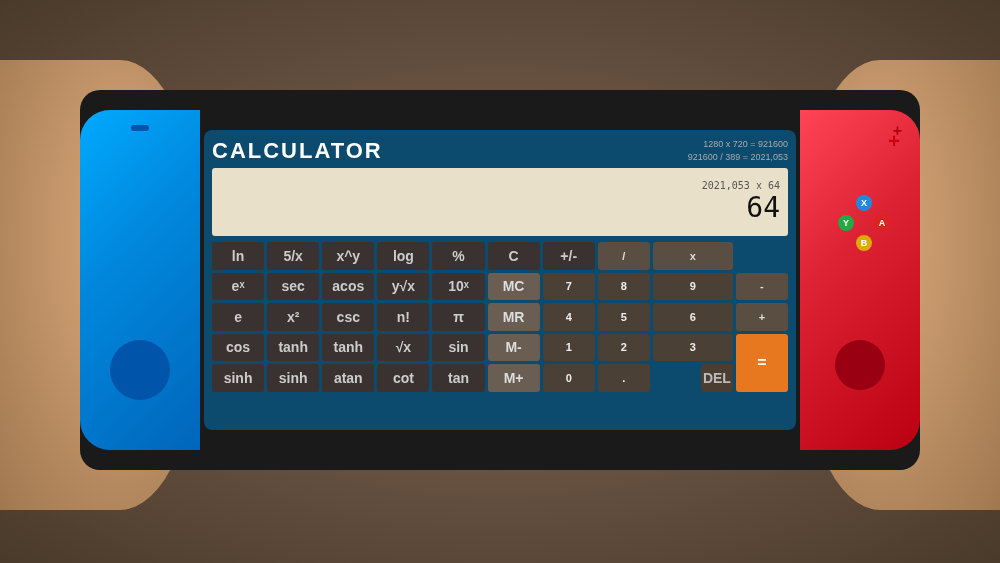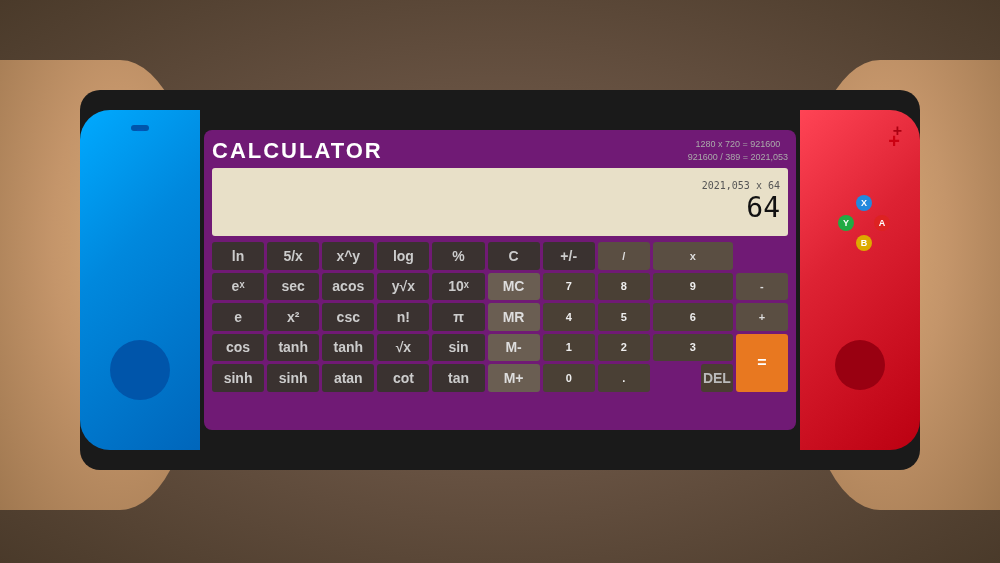--- a/index.html
+++ b/index.html
@@ -108,21 +108,21 @@
       display: flex;
       flex-direction: column;
       margin: 0 4px;
       z-index: 2;
     }
 
     
     .calc-container {
       width: 100%;
       height: 100%;
-      background: #701a75;
+      background: #0c4a6e;
       display: flex;
       flex-direction: column;
       padding: 8px;
     }
 
     .calc-header {
       display: flex;
       justify-content: space-between;
       align-items: flex-start;
       margin-bottom: 4px;
@@ -130,21 +130,21 @@
 
     .calc-title {
       color: white;
       font-size: 22px;
       font-weight: 900;
       letter-spacing: 2px;
       font-family: Arial Black, Arial, sans-serif;
     }
 
     .calc-info {
-      text-align: center;
+      text-align: right;
       color: #aaa;
       font-size: 9px;
       line-height: 1.4;
     }
 
     .calc-display {
       background: #e8e0c8;
       border-radius: 3px;
       padding: 12px 8px;
       margin-bottom: 6px;

